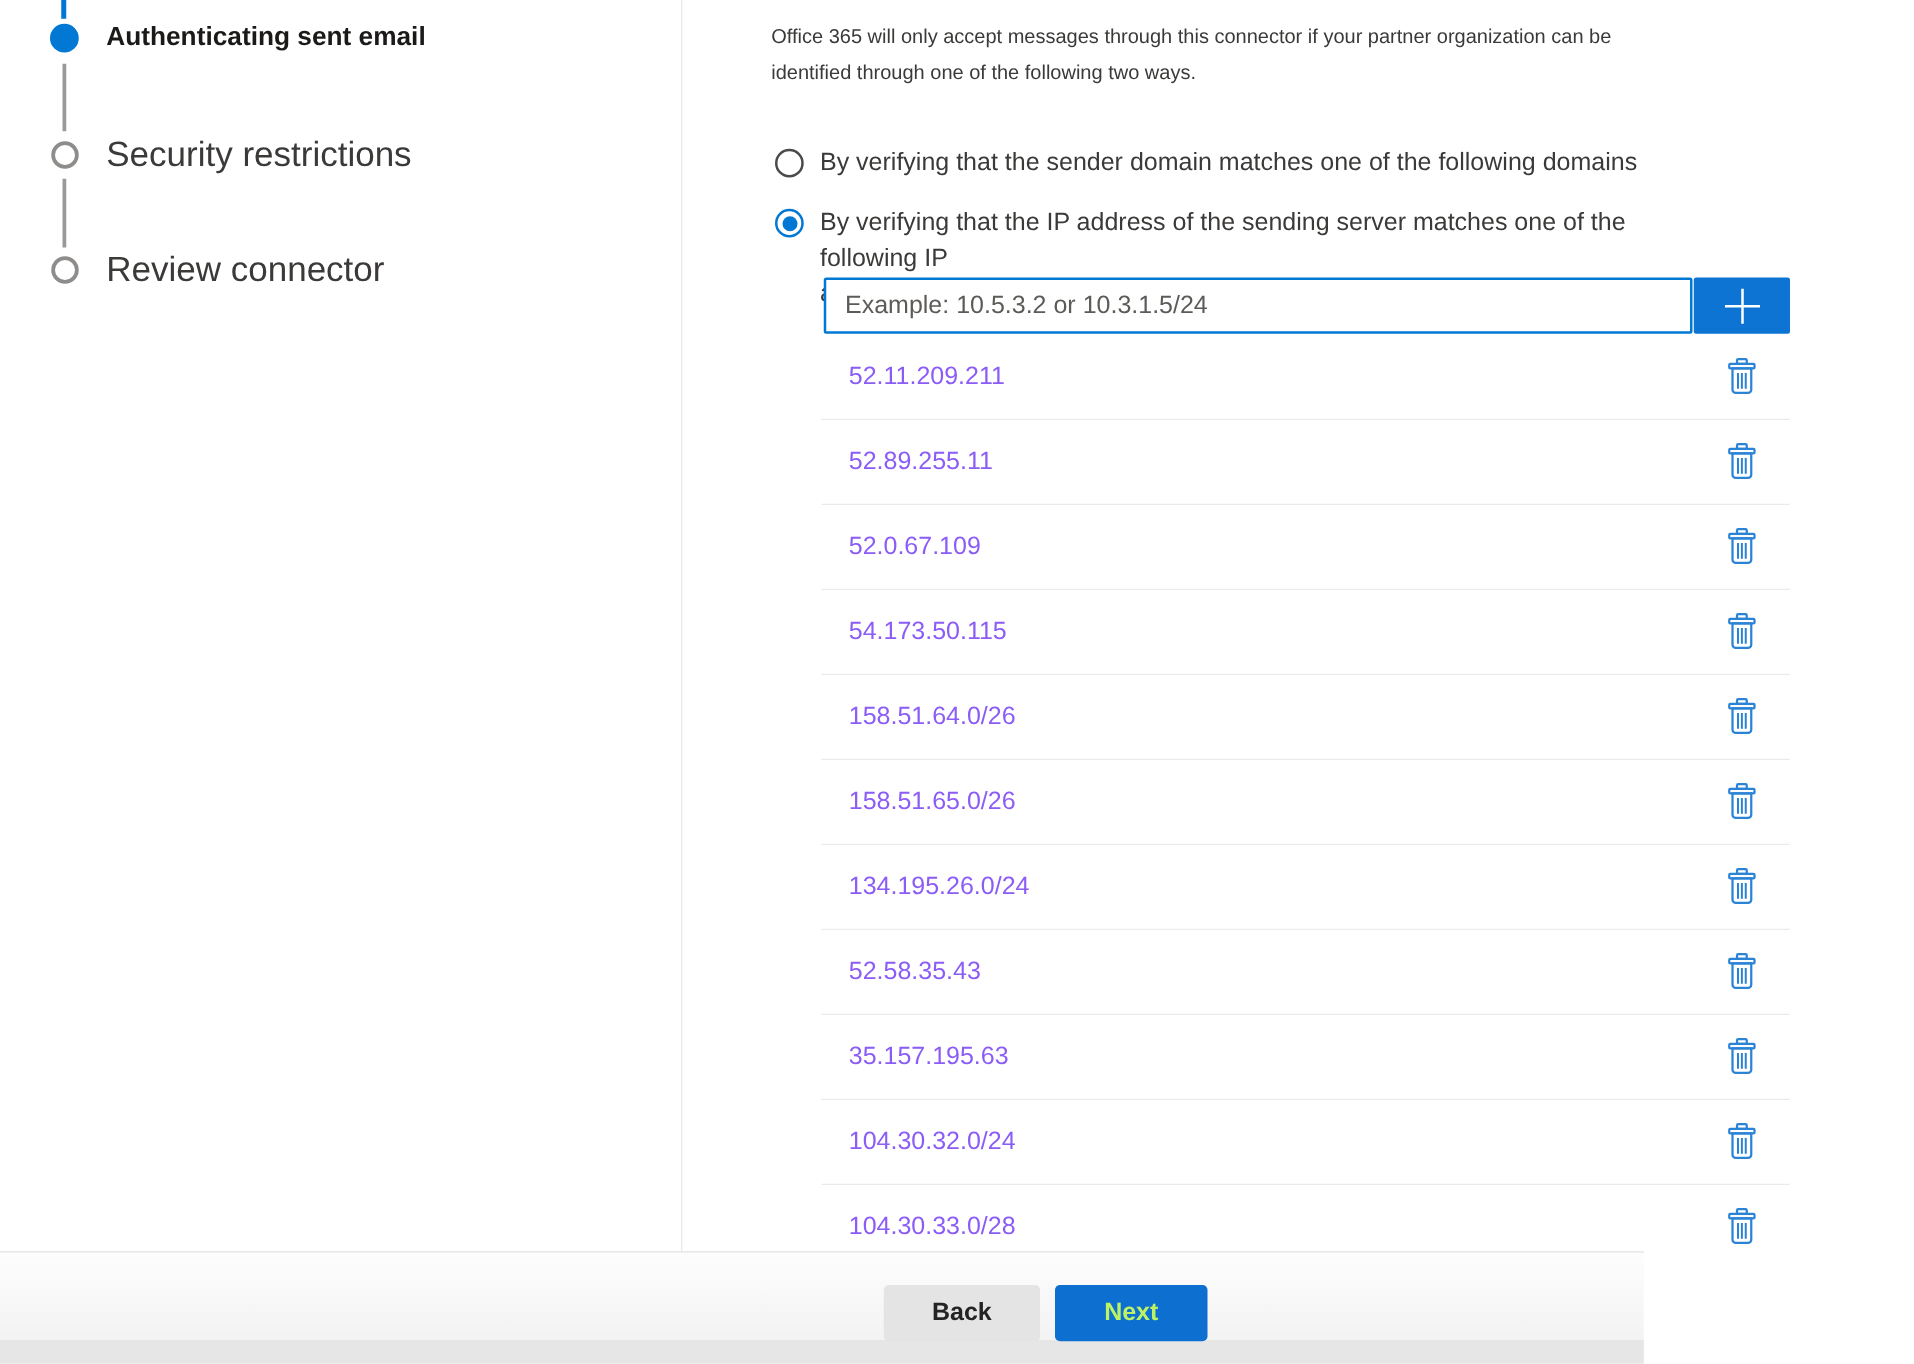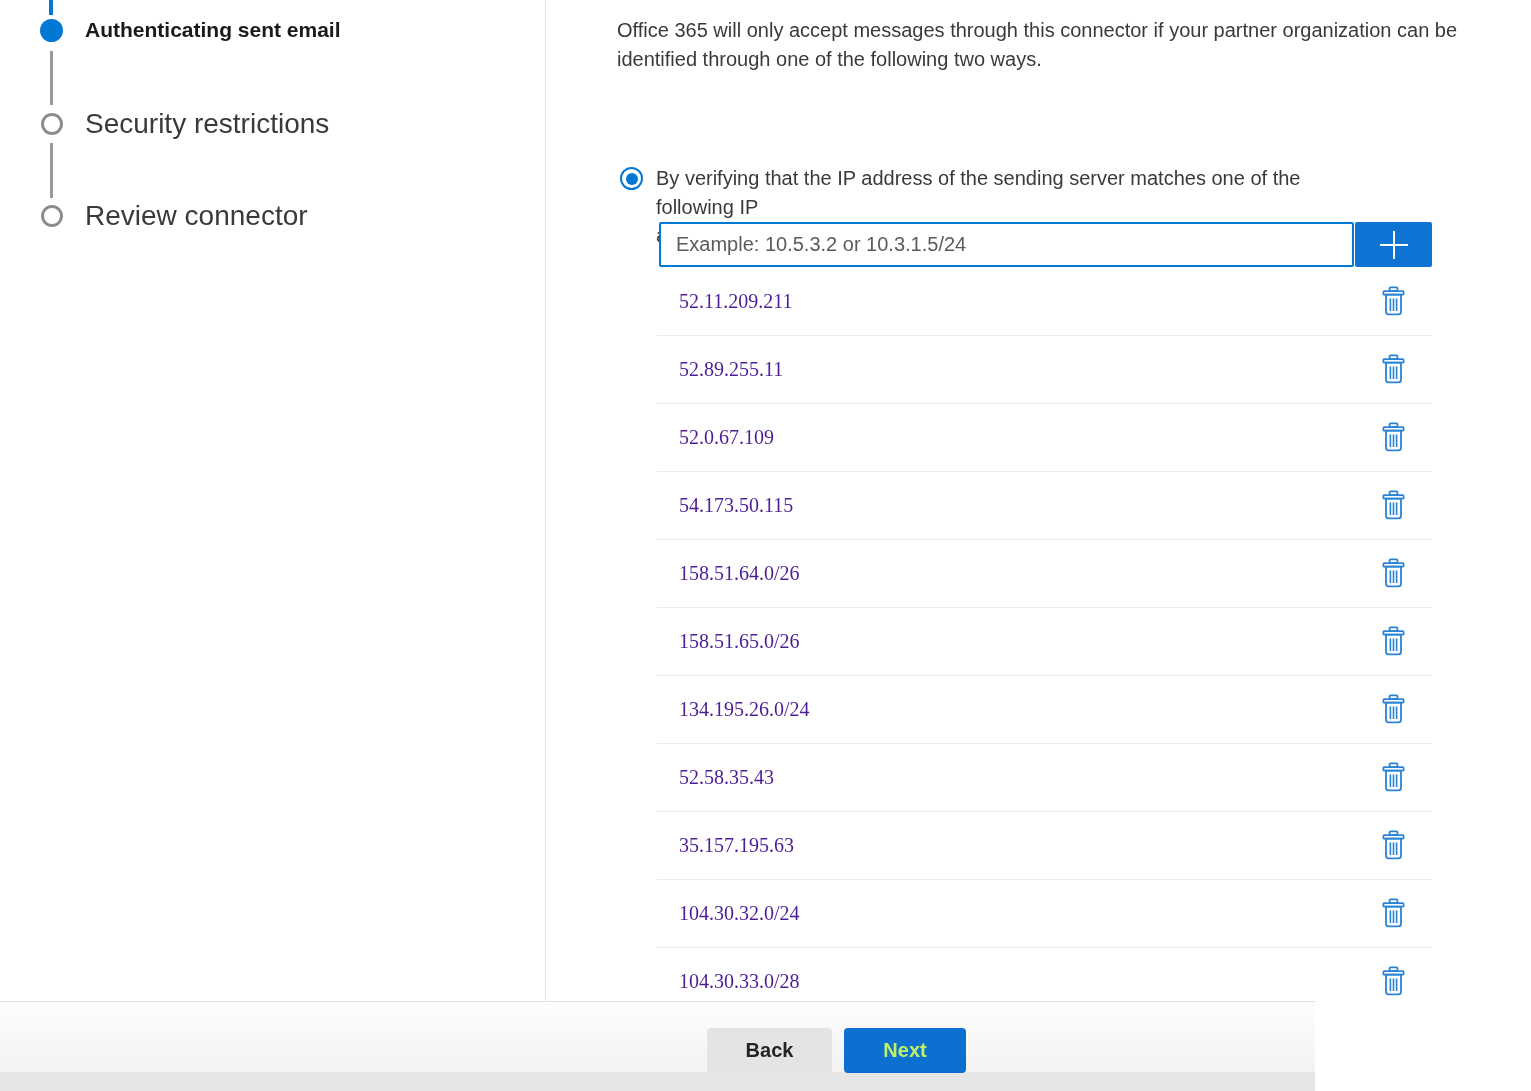--- a/index.html
+++ b/index.html
@@ -20,21 +20,21 @@
   .step-circle.filled { left:40px; top:19px; width:23px; height:23px; background:#0078d4; }
   .step-circle.open2 { left:41px; top:113px; width:22px; height:22px; border:3px solid #8f8d8b; background:#fff; }
   .step-circle.open3 { left:41px; top:205px; width:22px; height:22px; border:3px solid #8f8d8b; background:#fff; }
   .step-label { position:absolute; left:85px; font-size:28px; line-height:26px; color:#3b3a39; white-space:nowrap; }
   .step-label.active { top:17px; font-weight:bold; font-size:21px; color:#1b1a19; }
   .step-label.s2 { top:111px; }
   .step-label.s3 { top:203px; }
 
   
   .main-panel { position:relative; flex:1; background:#fff; }
-  .intro { position:absolute; left:71px; top:16px; width:915px; font-size:20px; line-height:28.5px;
+  .intro { position:absolute; left:71px; top:16px; width:915px; font-size:16px; line-height:28.5px;
     color:#3b3a39; white-space:pre-line; }
 
   .radio-row { position:absolute; left:74px; display:flex; align-items:flex-start; cursor:pointer; }
   .radio-row.r1 { top:116px; }
   .radio-row.r2 { top:164px; }
   .radio { width:23px; height:23px; border-radius:50%; flex:none; margin-top:3px; margin-right:13px; background:#fff; }
   .radio.off { border:2px solid #4c4a48; }
   .radio.on { border:2px solid #0078d4; position:relative; }
   .radio.on::after { content:""; position:absolute; left:3.5px; top:3.5px; right:3.5px; bottom:3.5px;
     border-radius:50%; background:#0078d4; }
@@ -43,21 +43,21 @@
   .input-row { position:absolute; left:113px; top:222px; width:773px; height:45px; display:flex;align-items:flex-end; }
   .ip-input { flex:1; height:45px; border:2px solid #0078d4; border-radius:2px; padding:0 15px;
     font-family:"Liberation Sans", sans-serif; font-size:20px; color:#323130; outline:none; }
   .ip-input::placeholder { color:#5d5b58; opacity:1; }
   .add-btn { width:77px; height:45px; margin-left:1px; border:none; background:#0d74d4; border-radius:2px;
     display:flex; align-items:center; justify-content:center; cursor:pointer; }
 
   .ip-list { position:absolute; left:111px; top:268px; width:775px; height:733px; overflow:hidden; }
   .ip-row { height:68px; display:flex; align-items:center; justify-content:space-between;
     padding-left:22px; padding-right:22px; border-bottom:1px solid #ebebeb; }
-  .ip-text { font-size:20px; color:#4c1d95;font-family:Liberation Serif, serif; }
+  .ip-text { font-size:20px; color:#8b5cf6; }
   .trash-btn { border:none; background:transparent; cursor:pointer; padding:4px; line-height:0; }
 
   
   .footer { position:relative; height:90px; flex:none; border-top:1px solid #e2e2e2;
     background:linear-gradient(180deg, #fdfdfd 0%, #f4f4f4 70%, #f0f0f0 100%); }
   .footer-strip { position:absolute; left:0; bottom:0; width:100%; height:19px; background:#e6e6e6; }
   .btn { position:absolute; top:26px; height:45px; border:none; border-radius:4px; font-family:"Liberation Sans", sans-serif;
     font-size:20px; font-weight:600; cursor:pointer; z-index:1; }
   .btn-back { left:707px; width:125px; background:#e4e4e4; color:#242424; }
   .btn-next { left:844px; width:122px; background:#0d6fd0; color:#bef264; }
@@ -84,20 +84,24 @@
 
       <span class="step-circle open3"></span>
       <span class="step-label s3">Review connector</span>
     </aside>
 
     <main class="main-panel">
 
       <p class="intro">Office 365 will only accept messages through this connector if your partner organization can be
 identified through one of the following two ways.</p>
 
+      <div class="radio-row r1">
+        <span class="radio off"></span>
+        <span class="radio-label">By verifying that the sender domain matches one of the following domains</span>
+      </div>
 
       <div class="radio-row r2">
         <span class="radio on"></span>
         <span class="radio-label">By verifying that the IP address of the sending server matches one of the following IP
 addresses, which belong to your partner organization</span>
       </div>
 
       <div class="input-row">
         <input class="ip-input" type="text" value="" placeholder="Example: 10.5.3.2 or 10.3.1.5/24" style="">
         <button class="add-btn" aria-label="Add IP address">

